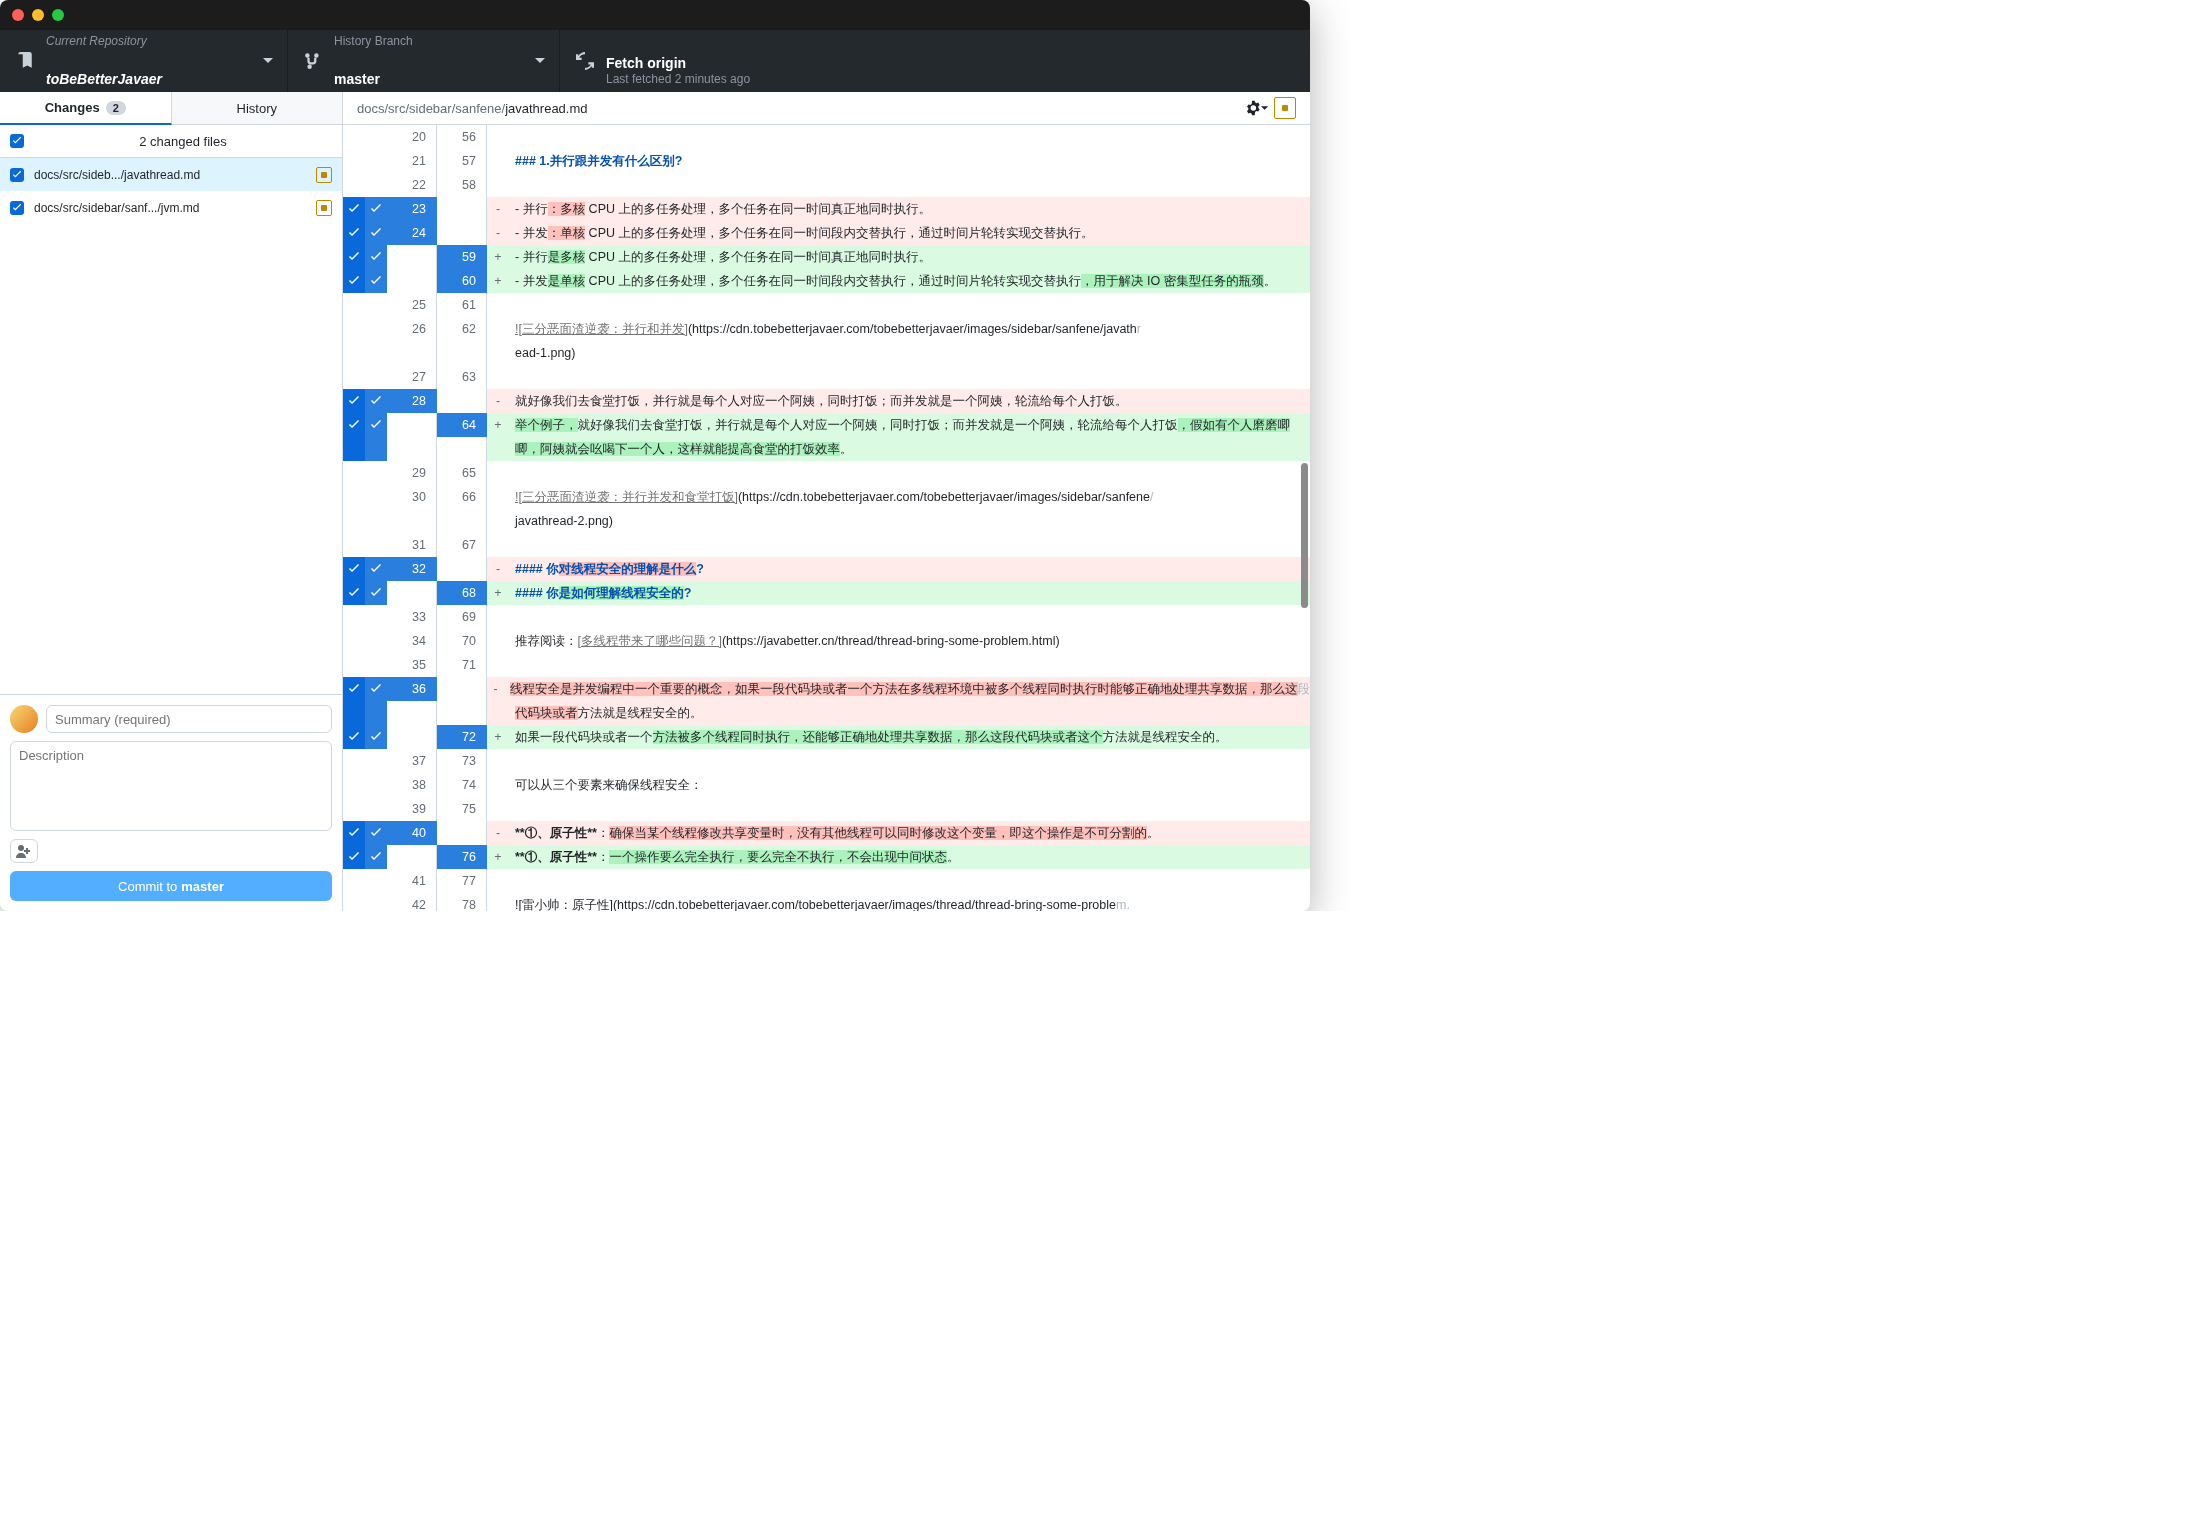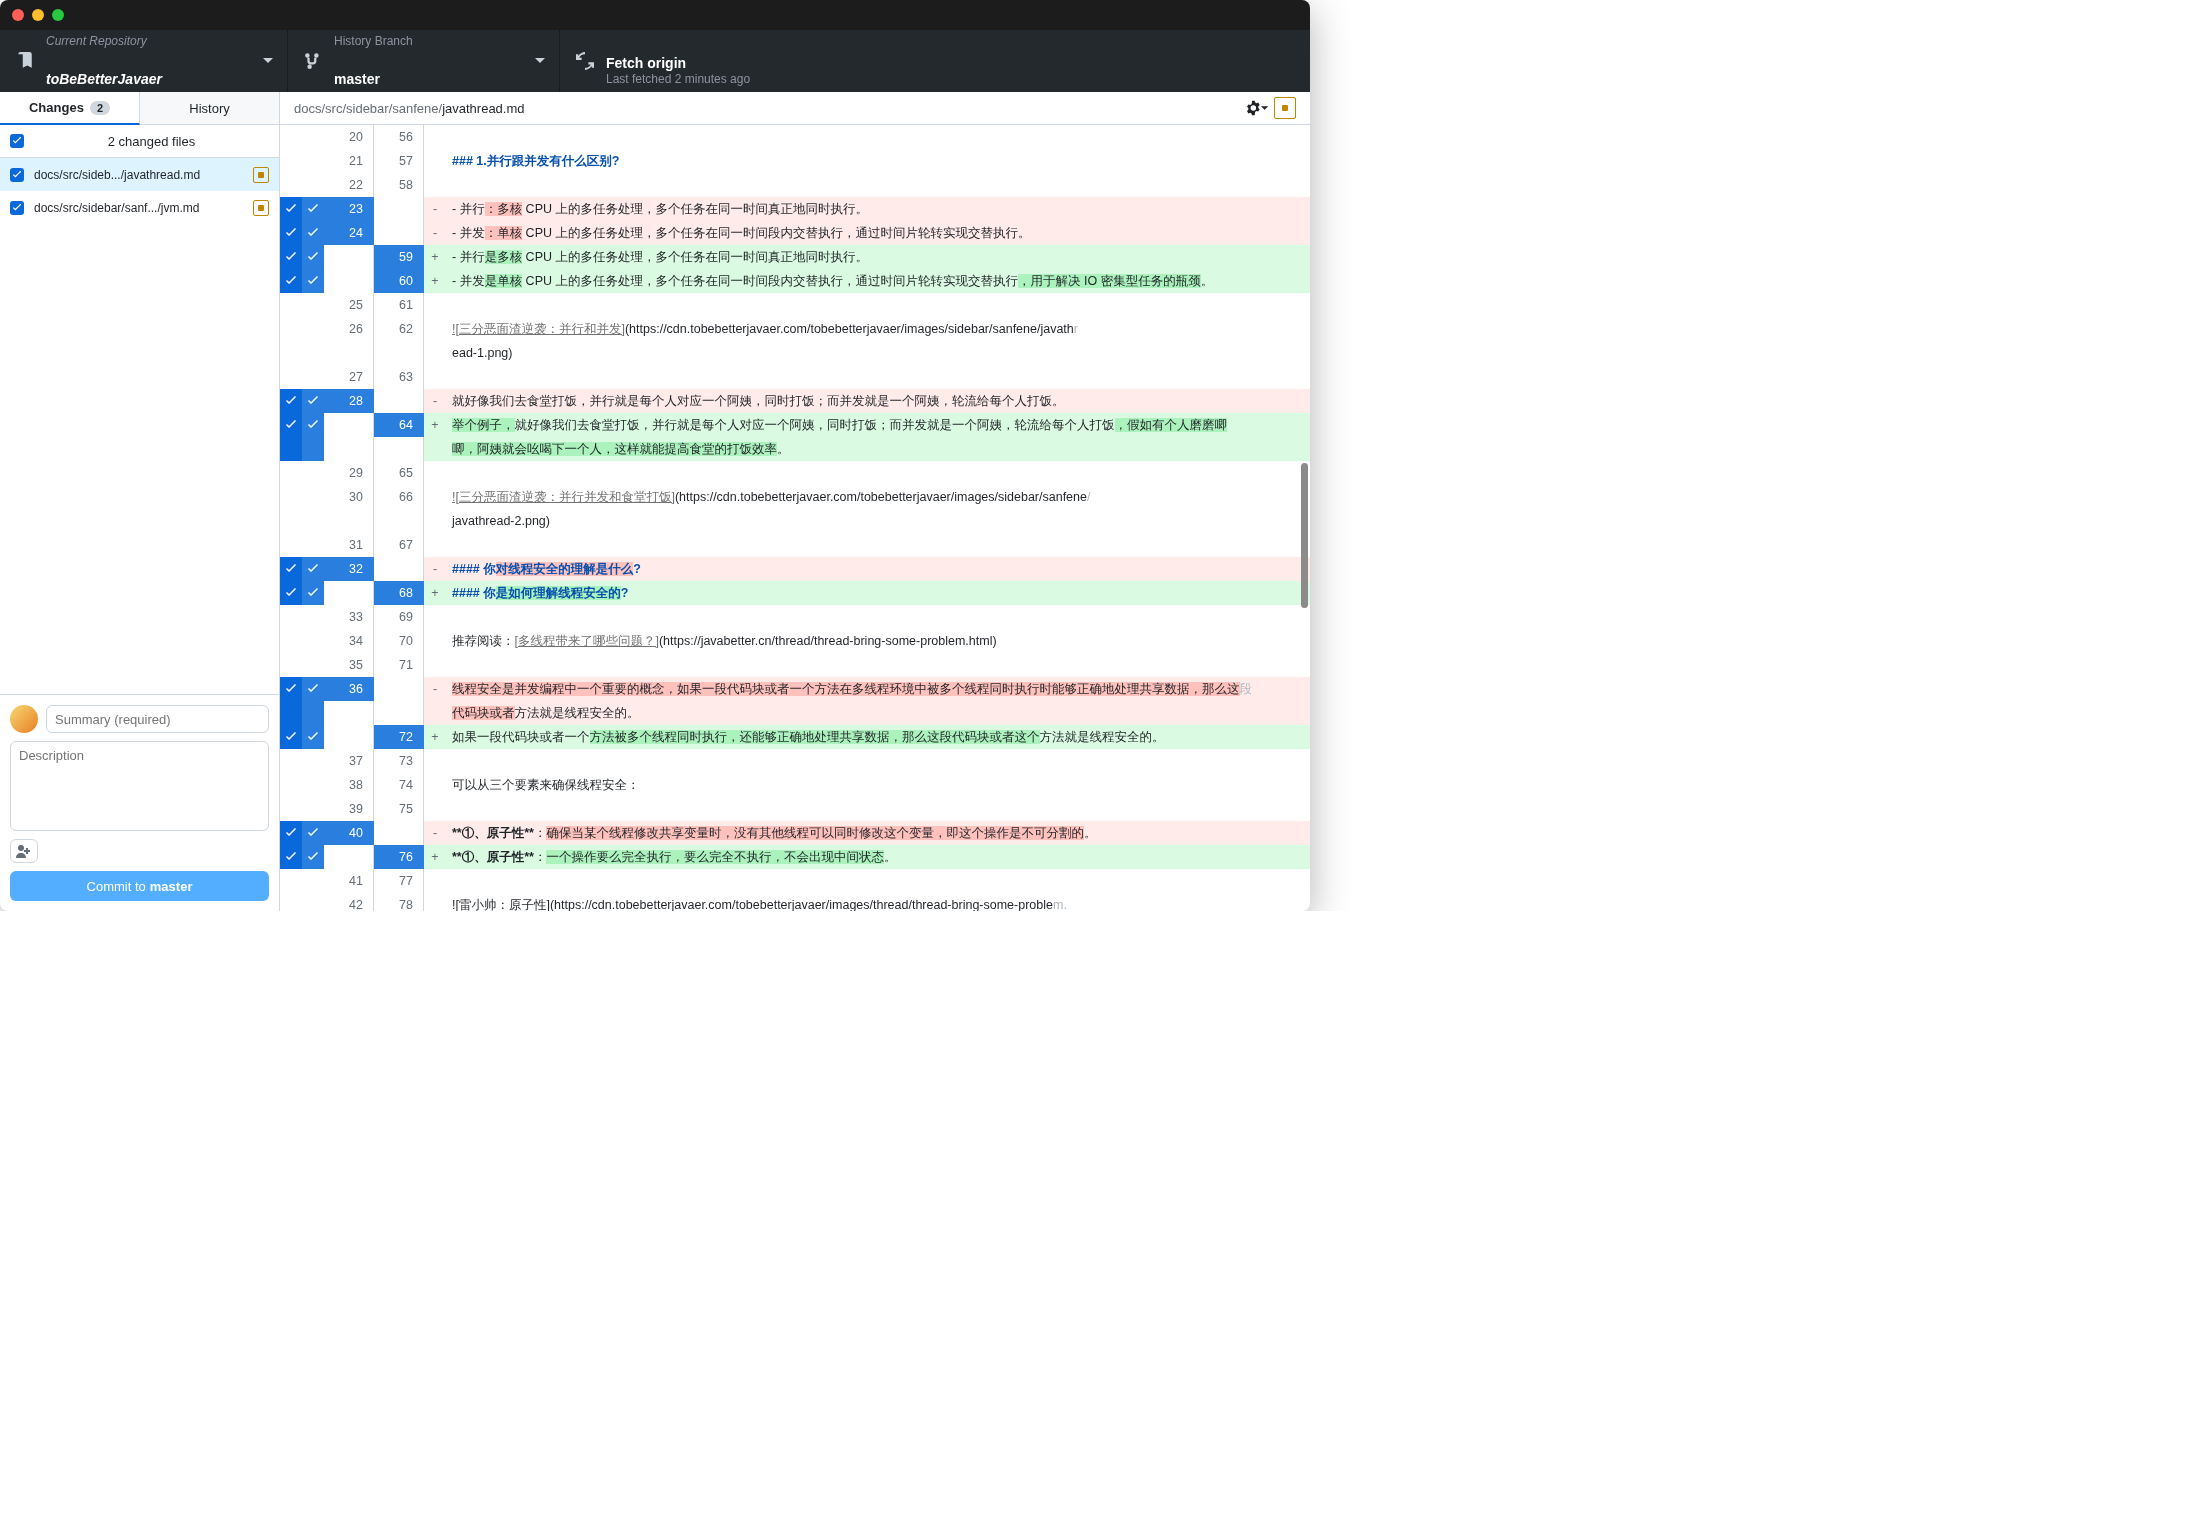--- a/index.html
+++ b/index.html
@@ -20,21 +20,21 @@
 .toolbar-section.fetch { flex: 1; border-right: none; }
 .toolbar-icon { width: 18px; height: 18px; margin-right: 12px; fill: #c9d1d9; }
 .toolbar-labels { display: flex; flex-direction: column; line-height: 1.3; }
 .toolbar-title { font-size: 12px; color: #8b949e; }
 .toolbar-value { font-size: 14px; font-weight: 600; color: #fff; margin-top: 20px; }
 .toolbar-sub { font-size: 12px; color: #8b949e; }
 .dropdown-caret { position: absolute; right: 14px; fill: #c9d1d9; }
 
 .main { flex: 1; display: flex; min-height: 0; }
 
-.sidebar { width: 280px; display: flex; flex-direction: column; border-right: 1px solid #d0d7de; }
+.sidebar { width: 343px; display: flex; flex-direction: column; border-right: 1px solid #d0d7de; }
 .tabs { display: flex; height: 33px; }
 .tab { flex: 1; display: flex; align-items: center; justify-content: center; gap: 6px; font-size: 13px; background: #f6f8fa; border-bottom: 1px solid #d0d7de; cursor: pointer; }
 .tab.active { background: #fff; border-bottom: 2px solid #0969da; font-weight: 600; }
 .tab:first-child { border-right: 1px solid #d0d7de; }
 .badge { background: #d0d7de; border-radius: 10px; font-size: 11px; padding: 1px 7px; font-weight: 600; }
 
 .file-summary { height: 33px; display: flex; align-items: center; padding: 0 10px; border-bottom: 1px solid #d0d7de; gap: 10px; }
 .checkbox { width: 14px; height: 14px; background: #0969da; border-radius: 3px; display: flex; align-items: center; justify-content: center; }
 .checkbox svg { fill: #fff; width: 10px; height: 10px; }
 .summary-text { flex: 1; text-align: center; font-size: 13px; }

